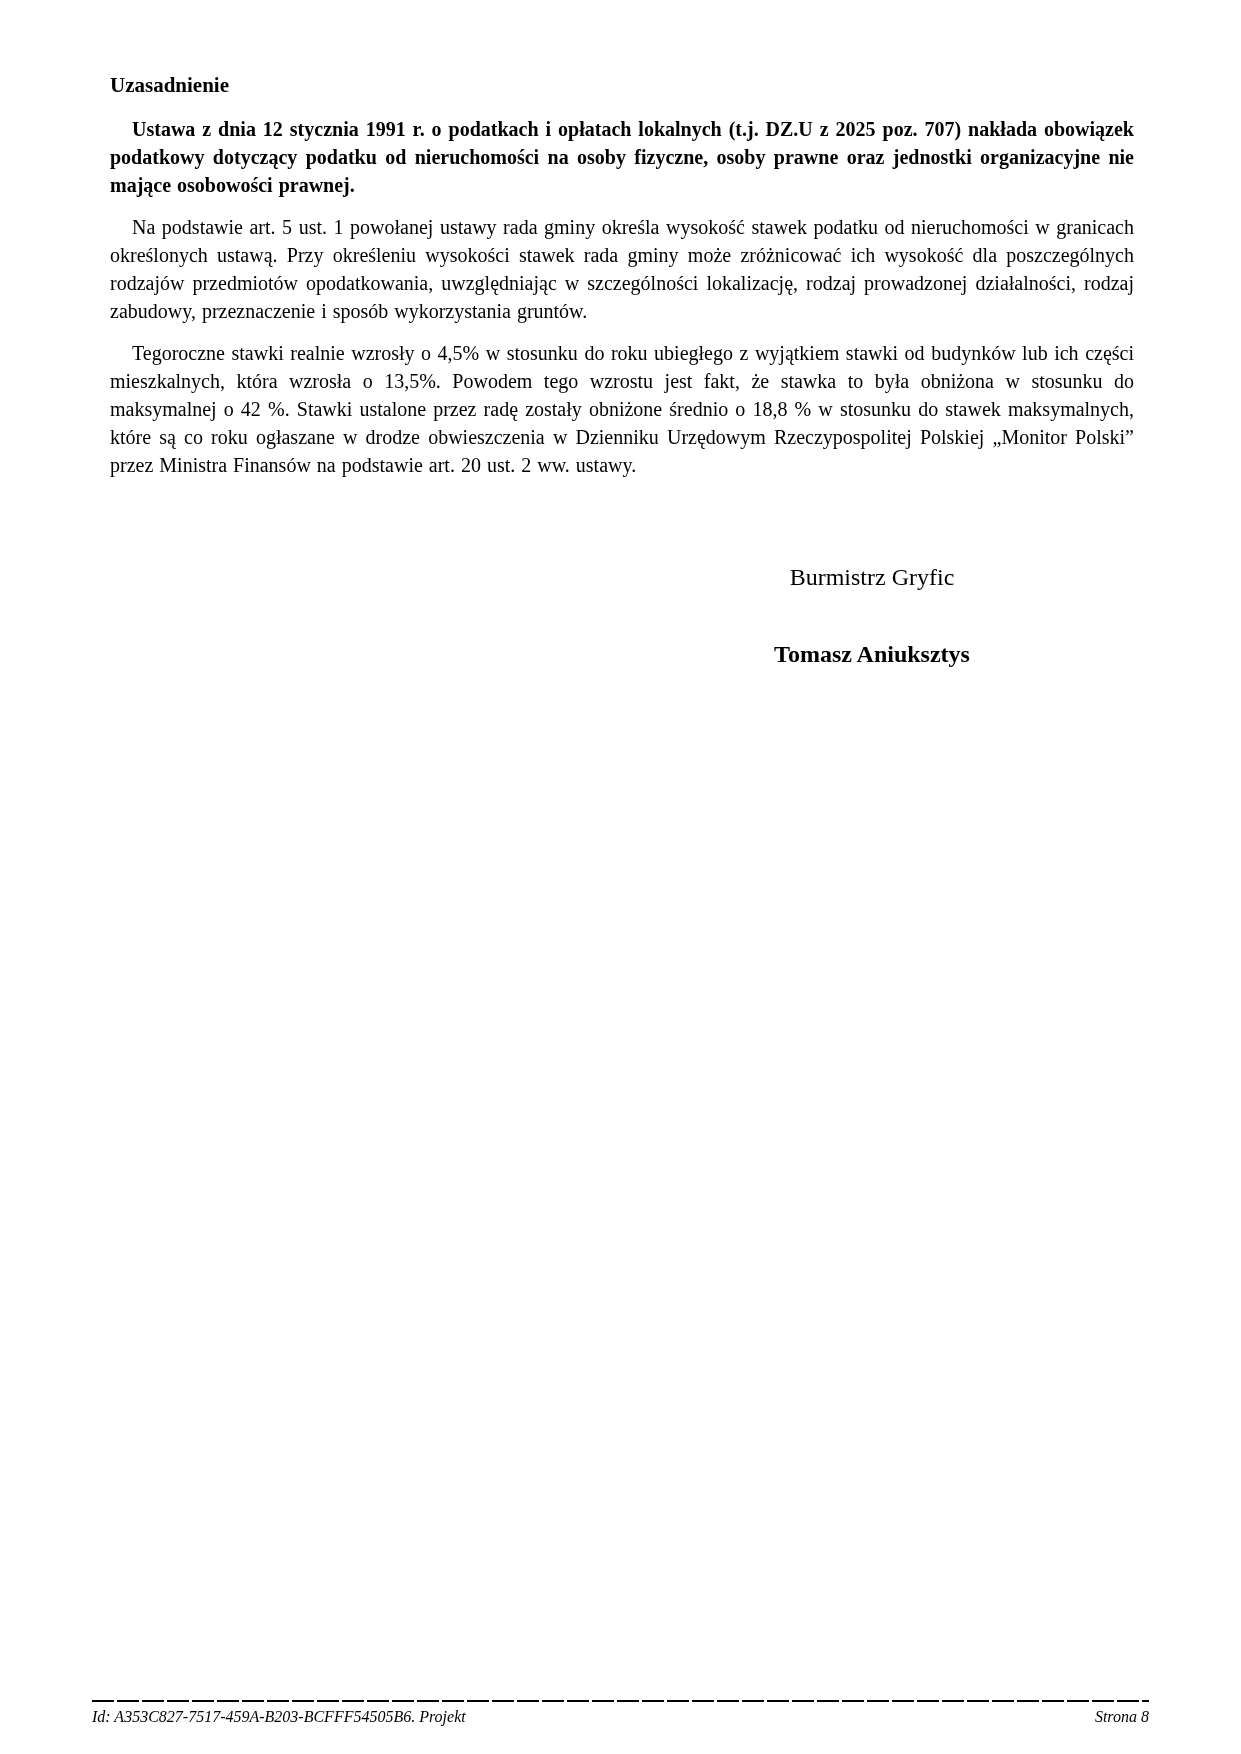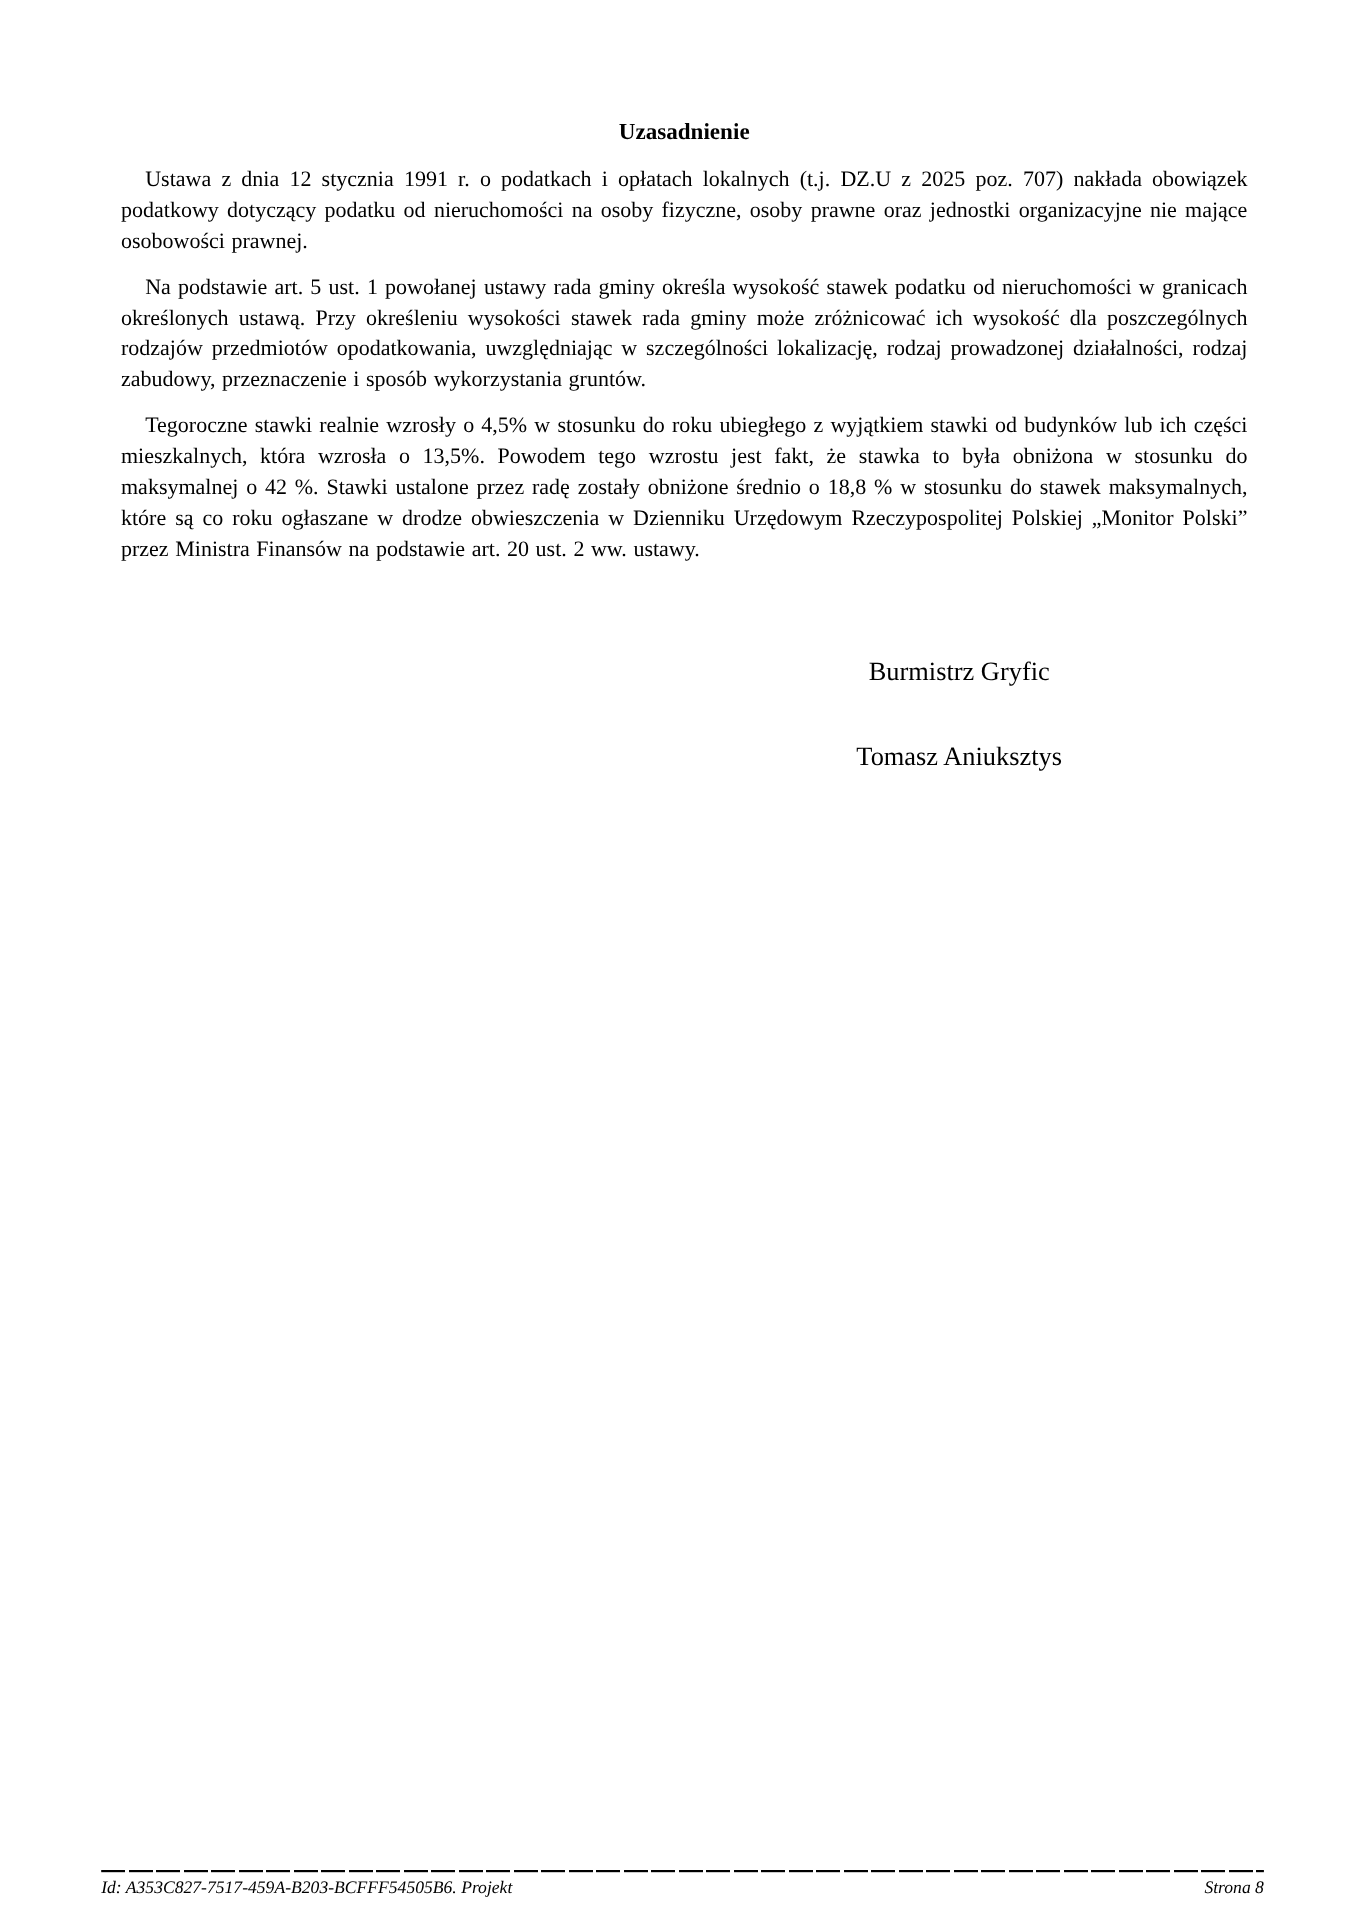--- a/index.html
+++ b/index.html
@@ -16,48 +16,49 @@
     font-family: "Liberation Serif", "DejaVu Serif", serif;
     overflow: hidden;
   }
   .content {
     position: absolute;
     left: 110px;
     top: 0;
     width: 1024px;
   }
   .doc-title {
-    margin: 105px 0 0 0;
-    text-align: center;
+    margin: 71px 0 0 0;
+    text-align: left;
     font-size: 21px;
     font-weight: bold;
     line-height: 28px;
   }
   .para {
     margin: 14px 0 0 0;
     font-size: 20px;
     line-height: 28px;
     text-align: justify;
     text-indent: 22px;
     word-spacing: 1px;
   }
   .para.first {
     margin-top: 16px;
+    font-weight: bold;
   }
   .signature-block {
     margin-top: 84px;
     margin-left: 612px;
     width: 300px;
     text-align: center;
     font-size: 24px;
     line-height: 28px;
   }
   .sig-name {
     margin-top: 49px;
-    font-weight: normal;
+    font-weight: bold;
   }
   .footer {
     position: absolute;
     left: 92px;
     width: 1057px;
     top: 1700px;
   }
   .footer-line {
     height: 2px;
     background: repeating-linear-gradient(to right, #000000 0px, #000000 22px, transparent 22px, transparent 25px);

